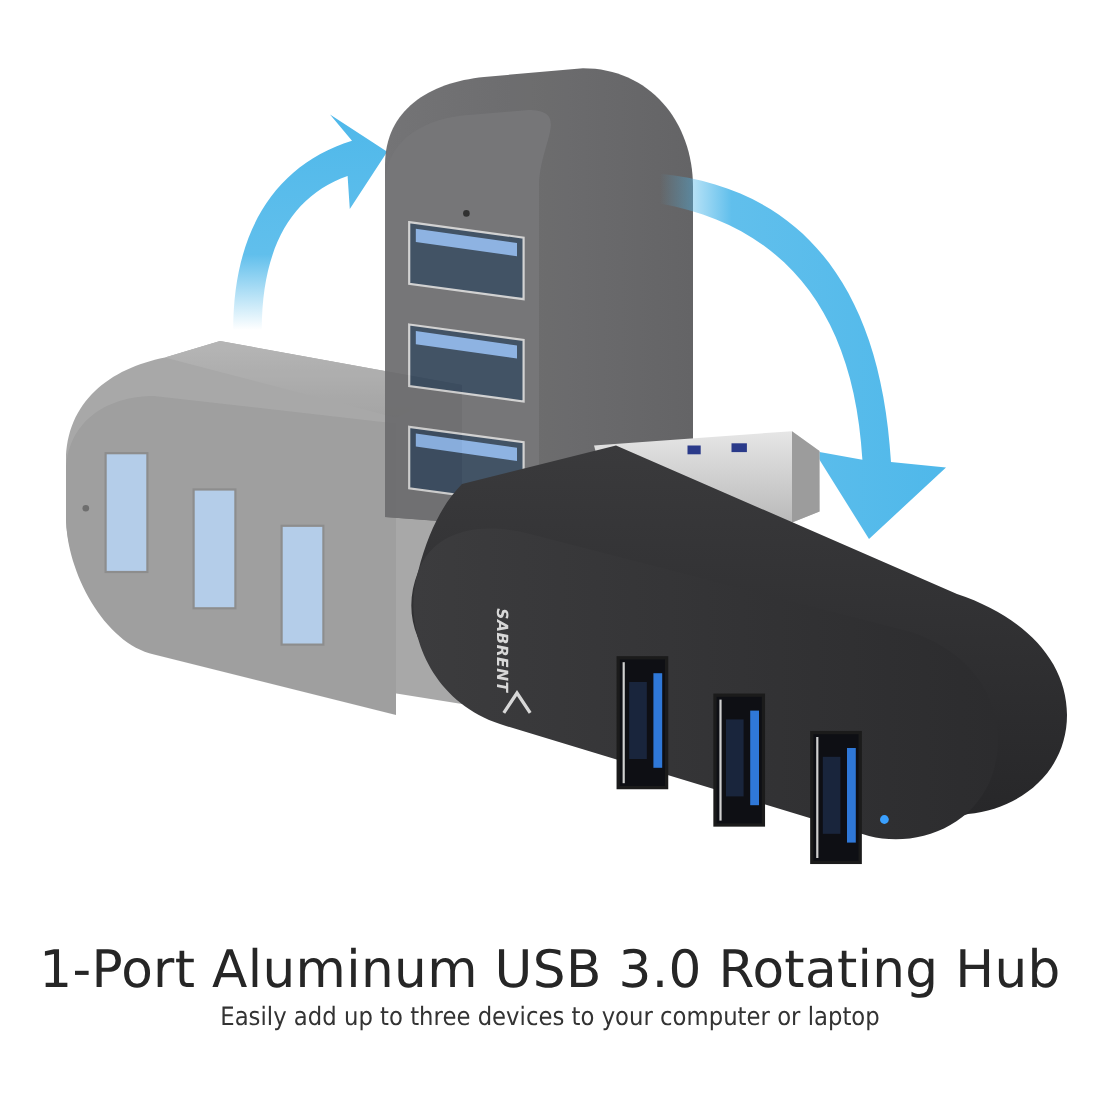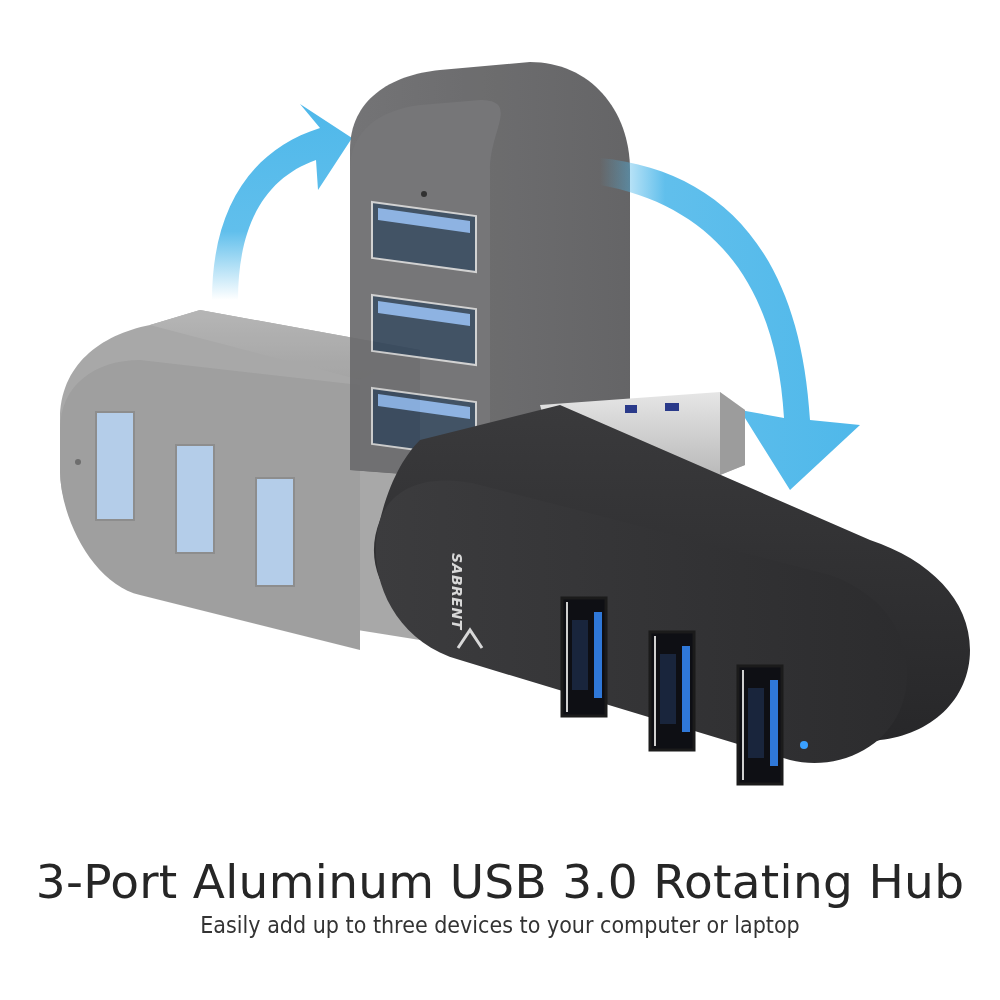--- a/index.html
+++ b/index.html
@@ -120,14 +120,14 @@
     <g>
       <rect x="738" y="666" width="44" height="118" fill="#0e0f14" stroke="#1b1b1b" stroke-width="3"></rect>
       <line x1="743" y1="670" x2="743" y2="780" stroke="#d0d0d0" stroke-width="2"></line>
       <rect x="770" y="680" width="8" height="86" fill="#2f78d8"></rect>
       <rect x="748" y="688" width="16" height="70" fill="#1d2b46" opacity="0.8"></rect>
     </g>
     <circle cx="804" cy="745" r="4" fill="#3aa0ff"></circle>
   </g>
 </svg>
 
-<div id="title">3-Port Aluminum USB 3.0 Rotating Hub</div>
+<div id="title">1-Port Aluminum USB 3.0 Rotating Hub</div>
 <div id="subtitle">Easily add up to three devices to your computer or laptop</div>
 
 </body></html>

